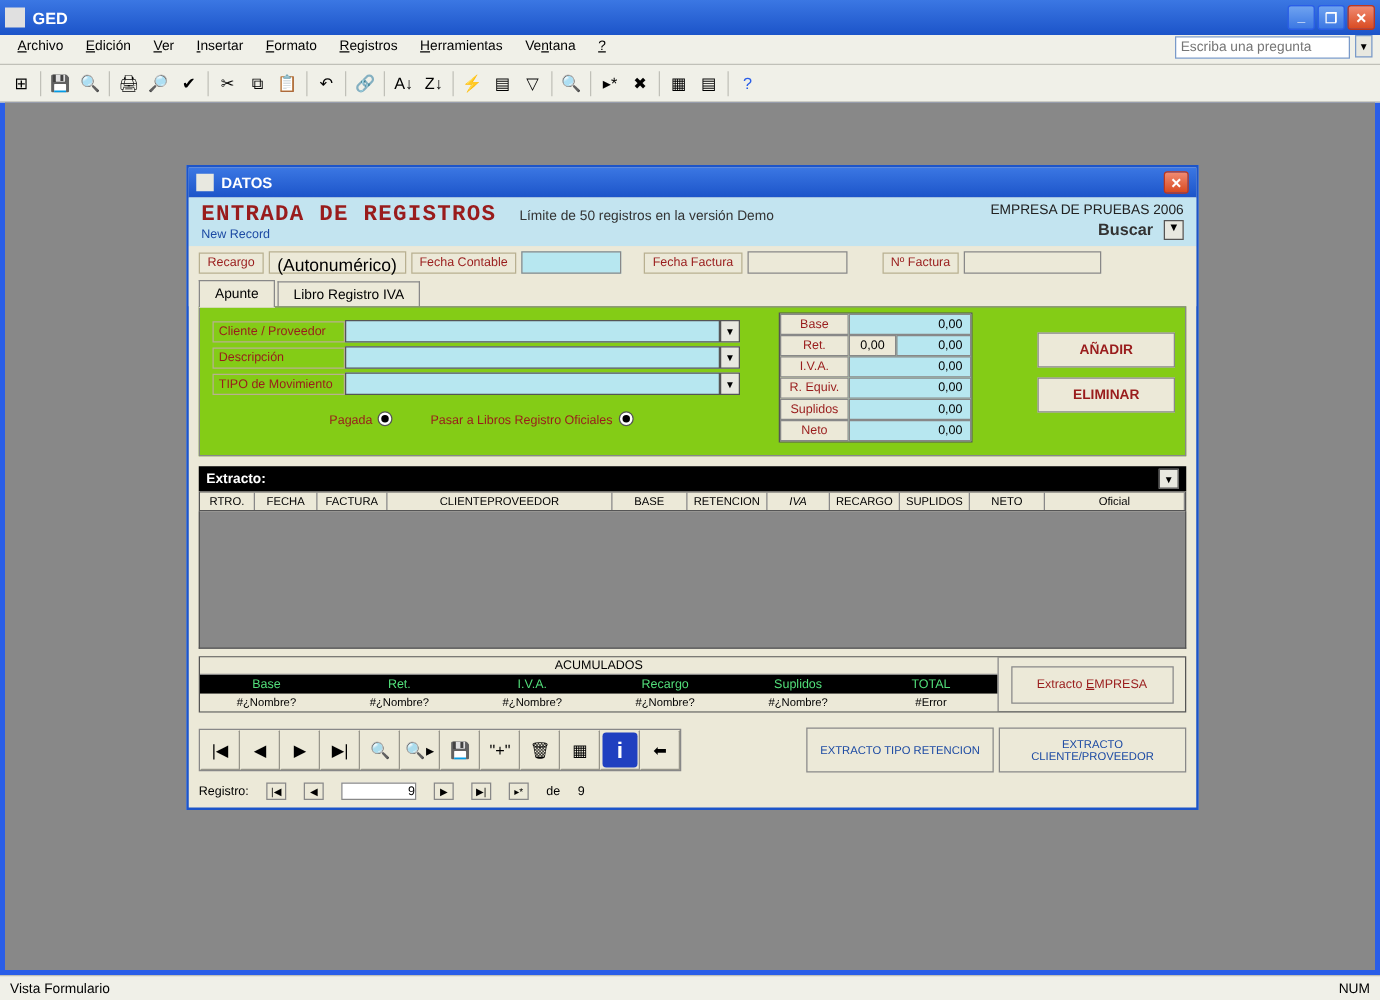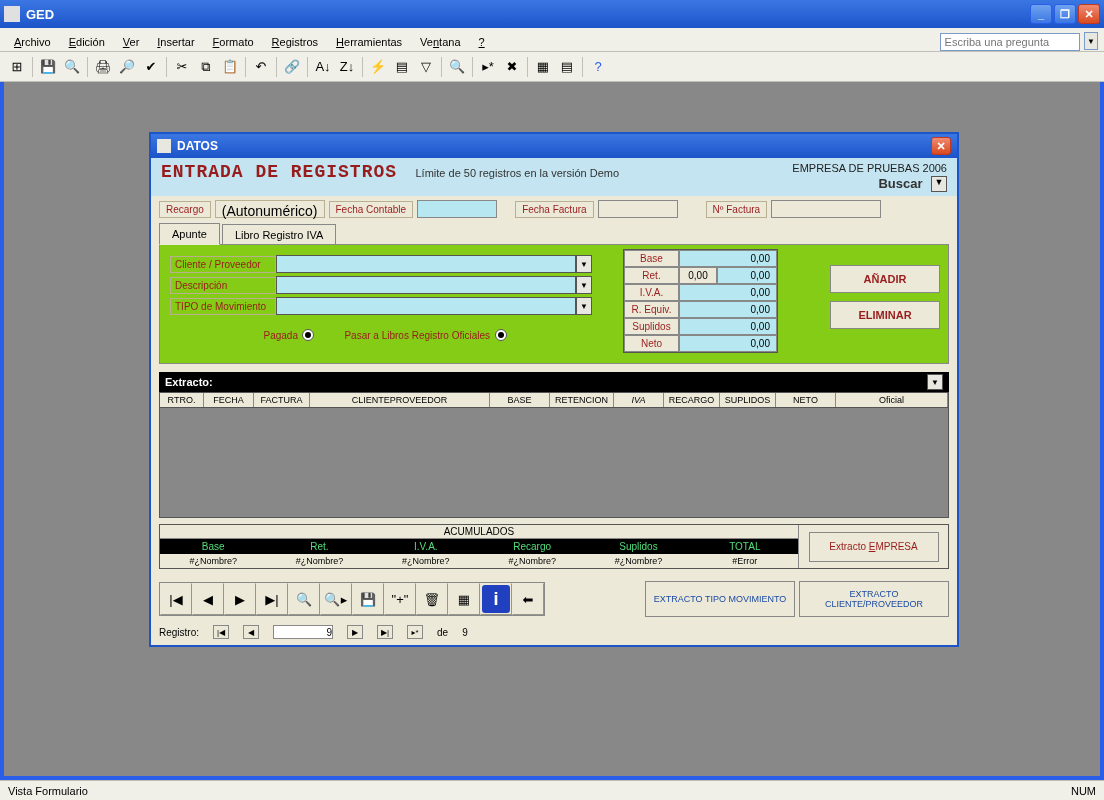--- a/index.html
+++ b/index.html
@@ -8,21 +8,21 @@
 
 .titlebar { background: linear-gradient(to bottom, #3b77e3, #1c54c9); height: 28px; display: flex; align-items: center; padding: 0 4px; }
 .titlebar-icon { width: 16px; height: 16px; background: #e0e0e0; margin-right: 6px; }
 .titlebar-text { color: #fff; font-size: 13px; font-weight: bold; flex: 1; }
 .win-btns { display: flex; gap: 2px; }
 .win-btn { width: 22px; height: 20px; border-radius: 3px; display: flex; align-items: center; justify-content: center; color: #fff; font-size: 11px; font-weight: bold; }
 .win-min, .win-max { background: linear-gradient(to bottom, #6fa3f0, #3b77e3); border: 1px solid #2a5ee8; }
 .win-close { background: linear-gradient(to bottom, #f08b72, #d94a20); border: 1px solid #c0371b; }
 
 
-.menubar { background: #f0f0e8; height: 24px; display: flex; align-items: flex-end; padding: 0 6px; gap: 2px; border-bottom: 1px solid #c0c0b8; }
+.menubar { background: #f0f0e8; height: 24px; display: flex; align-items: flex-start; padding: 0 6px; gap: 2px; border-bottom: 1px solid #c0c0b8; }
 .menu-item { font-size: 11px; padding: 3px 8px; cursor: pointer; }
 .menu-item u { text-decoration: underline; }
 .help-box { margin-left: auto; }
 .help-input { font-size: 11px; width: 140px; height: 18px; padding: 0 4px; border: 1px solid #7a9ac9; color: #888; }
 .help-dd { width: 14px; height: 18px; border: 1px solid #7a9ac9; background: #e8e8e0; display: inline-flex; align-items: center; justify-content: center; font-size: 8px; vertical-align: top; }
 
 
 .toolbar { background: #f0f0e8; height: 30px; display: flex; align-items: center; padding: 0 6px; gap: 2px; border-bottom: 1px solid #c0c0b8; }
 .tb-btn { width: 22px; height: 22px; border: 1px solid transparent; display: flex; align-items: center; justify-content: center; font-size: 13px; cursor: pointer; }
 .tb-sep { width: 1px; height: 20px; background: #c0c0b8; margin: 0 2px; }
@@ -190,20 +190,21 @@
     <div class="datos-titlebar">
       <div class="datos-titlebar-icon"></div>
       <div class="datos-titlebar-text">DATOS</div>
       <div class="datos-close">✕</div>
     </div>
 
     <div class="header-area">
       <div class="header-left">
         <span class="header-title">ENTRADA DE REGISTROS</span>
         <span class="header-demo">Límite de 50 registros en la versión Demo</span>
+        <div class="header-sub">New Record</div>
       </div>
       <div class="header-right">
         <div class="header-empresa">EMPRESA DE PRUEBAS 2006</div>
         <span class="header-buscar">Buscar</span>
         <span class="header-buscar-dd">▼</span>
       </div>
     </div>
 
     <div class="reg-row">
       <span class="field-label">Recargo</span>
@@ -338,21 +339,21 @@
         <div class="bb-btn">💾</div>
         <div class="bb-btn">"+"</div>
         <div class="bb-btn">🗑</div>
         <div class="bb-btn">▦</div>
         <div class="bb-btn">
             <div class="bb-info">i</div>
           </div>
         <div class="bb-btn">⬅</div>
       </div>
       <div style="flex:1;"></div>
-      <div class="bb-wide-btn">EXTRACTO TIPO MOVIMIENTO</div>
+      <div class="bb-wide-btn">EXTRACTO TIPO RETENCION</div>
       <div class="bb-wide-btn">EXTRACTO CLIENTE/PROVEEDOR</div>
     </div>
 
     <div class="rec-nav">
       <span>Registro:</span>
       <div class="rn-btn">|◀</div>
       <div class="rn-btn">◀</div>
       <input value="9" style="">
       <div class="rn-btn">▶</div>
       <div class="rn-btn">▶|</div>

